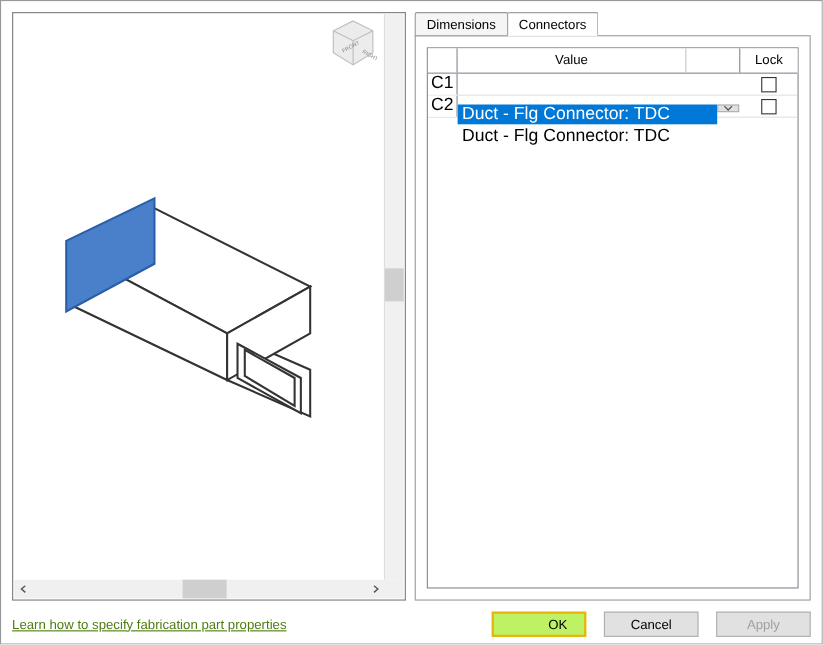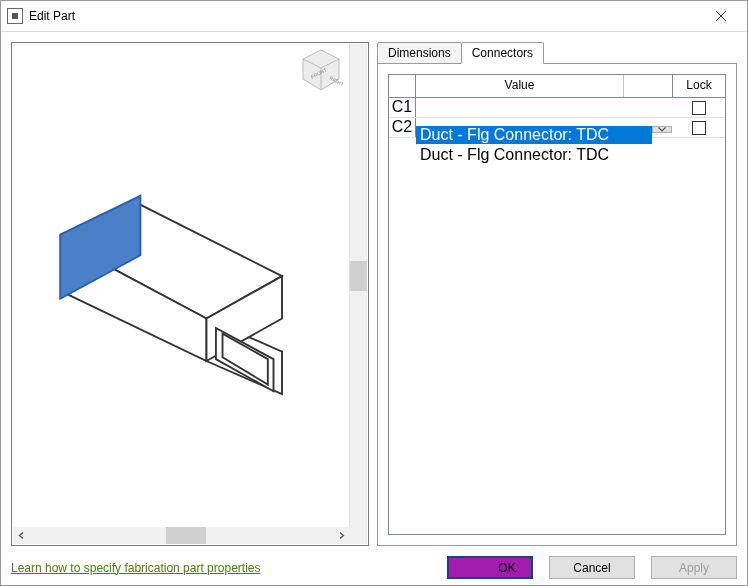--- a/index.html
+++ b/index.html
@@ -303,47 +303,35 @@
   .footer-spacer { flex: 1; }
   .btn {
     width: 86px;
     height: 23px;
     font-size: 12px;
     border: 1px solid #adadad;
     background: #e1e1e1;
     cursor: pointer;
   }
   .btn.primary {
-    border: 2px solid #0c4a6e;
-    background: #a21caf;
+    border: 2px solid #eab308;
+    background: #bef264;
     line-height: 18px;
     padding-left: 40px;
   }
   .btn:disabled {
     color: #a0a0a0;
     cursor: default;
   }
 </style>
 </head>
 <body>
 
 <div class="window">
 
-  <div class="titlebar">
-    <span class="title-icon">
-      <span class="title-icon-inner"></span>
-    </span>
-    <span class="title-text">Edit Part</span>
-    <div class="close-btn">
-      <svg width="10" height="10" viewBox="0 0 10 10">
-        <line x1="0" y1="0" x2="10" y2="10" stroke="currentColor" stroke-width="1"></line>
-        <line x1="10" y1="0" x2="0" y2="10" stroke="currentColor" stroke-width="1"></line>
-      </svg>
-    </div>
-  </div>
 
   <div class="body">
 
     <div class="main-area">
 
       <div class="preview-wrap">
         <div class="preview-outer">
           <div class="preview-inner">
             <div class="preview-canvas">
               

